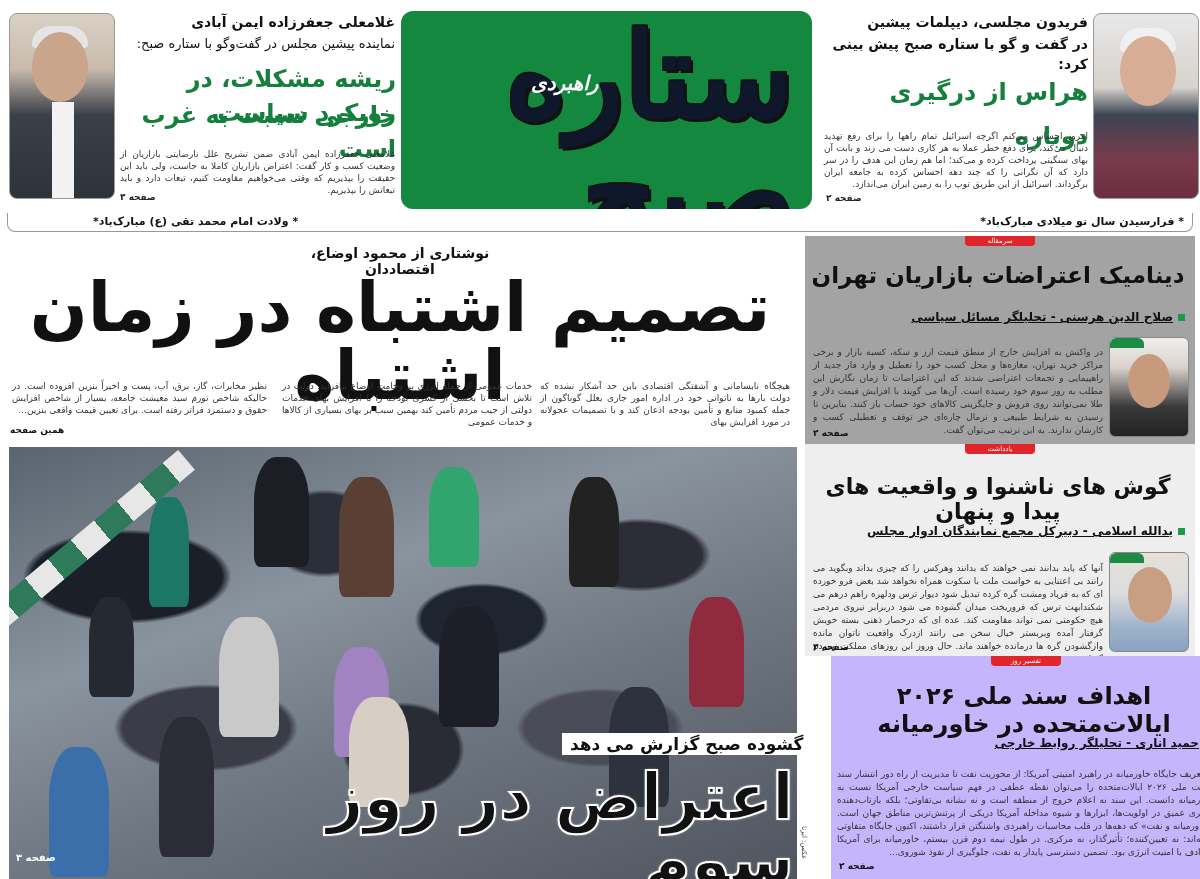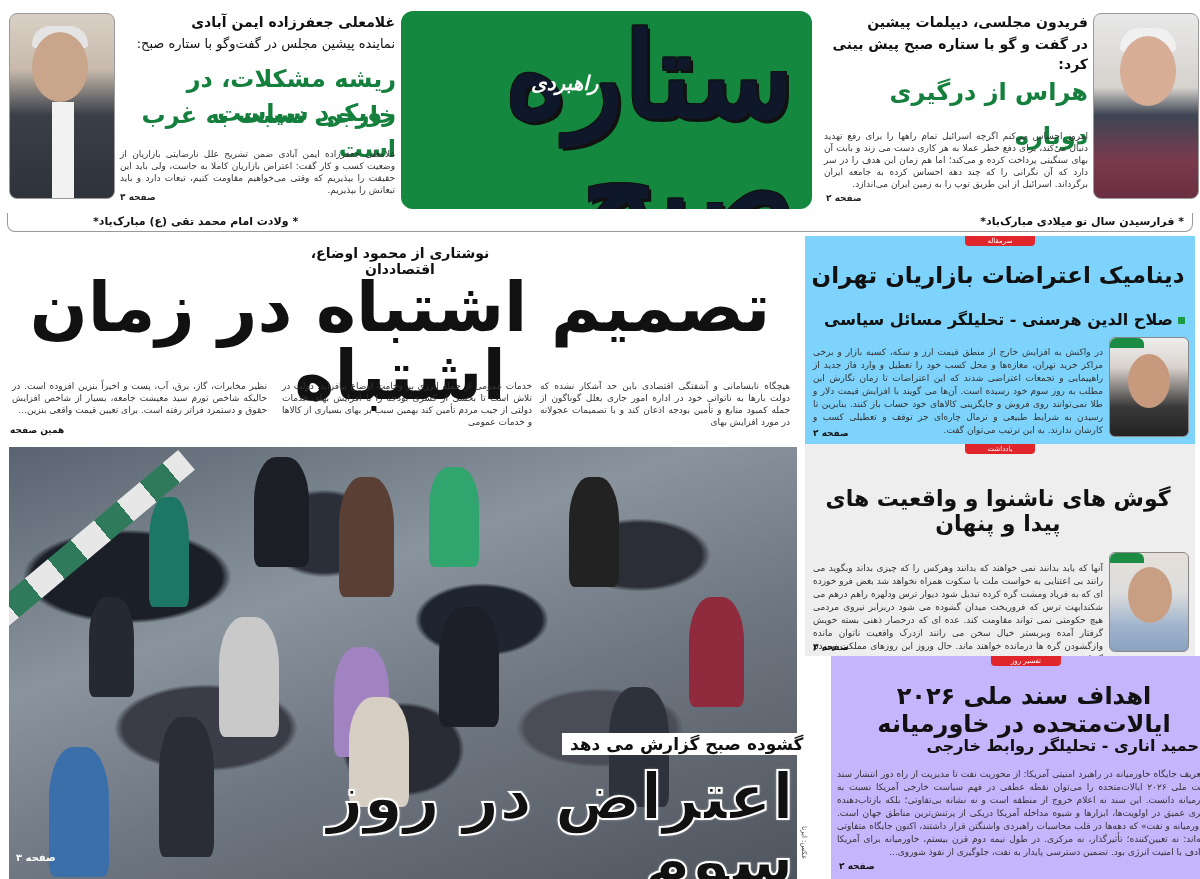--- a/index.html
+++ b/index.html
@@ -60,27 +60,27 @@
   .mainphoto .curb { position: absolute; left: -30px; top: 40px; width: 260px; height: 26px; background: repeating-linear-gradient(90deg, #e7e7e7 0 30px, #2f7a5a 30px 60px); transform: rotate(-40deg); transform-origin: left top; top: 170px; }
   .mainphoto .person { position: absolute; border-radius: 40% 40% 10% 10%; }
   .report-label { position: absolute; left: 562px; top: 733px; background: #fff; padding: 1px 8px; font-size: 17px; font-weight: bold; color: #111; }
   .photo-headline { position: absolute; left: 282px; top: 765px; width: 512px; text-align: right; font-size: 64px; font-weight: 900;
     color: #111; line-height: 1; -webkit-text-stroke: 2px #fff; text-shadow: 0 0 3px #fff; letter-spacing: -1px; }
   .photo-pageref { position: absolute; left: 16px; top: 852px; font-size: 10px; font-weight: bold; color: #fff; }
   .credit { position: absolute; left: 800px; top: 826px; font-size: 7px; color: #444; writing-mode: vertical-rl; }
 
   
   .rcol-section { position: absolute; left: 805px; width: 390px; }
-  .sec1 { top: 236px; height: 208px; background: #7dd3fc; }
+  .sec1 { top: 236px; height: 208px; background: #a3a3a3; }
   .sec2 { top: 444px; height: 212px; background: #eeeeee; }
   .sec3 { top: 656px; height: 223px; background: #c4b5fd; margin-left: 26px; }
   .ribbon { position: absolute; left: 160px; top: 0; width: 70px; height: 10px; background: #e0262b; color: #fff;
     font-size: 7px; text-align: center; line-height: 10px; border-radius: 0 0 4px 4px; }
   .r-title { position: absolute; right: 8px; left: 4px; text-align: center; font-weight: 900; color: #111; letter-spacing: -1px; }
-  .r-author { position: absolute; right: 10px; font-size: 16px; font-weight: bold; white-space: nowrap; }
+  .r-author { position: absolute; right: 10px; font-size: 12px; font-weight: bold; white-space: nowrap; text-decoration: underline; }
   .r-author .sq { display: inline-block; width: 7px; height: 7px; background: #1c9b45; margin-left: 5px; vertical-align: middle; }
   .avatar { position: absolute; width: 80px; height: 100px; border-radius: 6px; border: 1px solid #888; overflow: hidden; }
   .avatar .tab { position: absolute; left: 0; top: 0; width: 34px; height: 10px; background: #1c8c45; border-radius: 6px 6px 0 0; }
   .r-text { position: absolute; font-size: 9px; line-height: 13px; color: #333; text-align: justify; text-align-last: right; }
   .r-page { position: absolute; font-size: 9px; font-weight: bold; }
 </style>
 </head>
 <body>
 
 <div class="photo photo-left">
@@ -151,21 +151,22 @@
   <div class="avatar" style="right:6px; top:101px; background:linear-gradient(180deg,#eee 0%,#d9d2cc 30%,#3a3a3a 70%,#222 100%);">
     <div class="tab"></div>
     <div class="face" style="left:18px; top:16px; width:42px; height:54px; background:#c89a7d;"></div>
   </div>
   <div class="r-text" style="right:92px; top:110px; width:290px;">در واکنش به افزایش خارج از منطق قیمت ارز و سکه، کسبه بازار و برخی مراکز خرید تهران، مغازه‌ها و محل کسب خود را تعطیل و وارد فاز جدید از راهپیمایی و تجمعات اعتراضی شدند که این اعتراضات تا زمان نگارش این مطلب به روز سوم خود رسیده است. آن‌ها می گویند با افزایش قیمت دلار و طلا نمی‌توانند روی فروش و جایگزینی کالاهای خود حساب باز کنند. بنابرین تا رسیدن به شرایط طبیعی و نرمال چاره‌ای جز توقف و تعطیلی کسب و کارشان ندارند. به این ترتیب می‌توان گفت.</div>
   <div class="r-page" style="left:8px; top:192px;">صفحه ۲</div>
 </div>
 
 <div class="rcol-section sec2">
   <div class="ribbon">یادداشت</div>
-  <div class="r-title" style="top:30px; font-size:22px;margin-top:12px;">گوش های ناشنوا و واقعیت های پیدا و پنهان</div>
+  <div class="r-title" style="top:30px; font-size:22px;">گوش های ناشنوا و واقعیت های پیدا و پنهان</div>
+  <div class="r-author" style="top:80px;"><span class="sq"></span><span>یدالله اسلامی - دبیرکل مجمع نمایندگان ادوار مجلس</span></div>
   <div class="avatar" style="right:6px; top:108px; background:linear-gradient(180deg,#e5e0d8 0%,#ddd 40%,#9fb3cc 75%,#8aa2c0 100%);">
     <div class="tab"></div>
     <div class="face" style="left:18px; top:14px; width:44px; height:56px; background:#c99f84;"></div>
   </div>
   <div class="r-text" style="right:92px; top:118px; width:290px;">آنها که باید بدانند نمی خواهند که بدانند وهرکس را که چیزی بداند وبگوید می رانند بی اعتنایی به خواست ملت با سکوت همراه نخواهد شد بغض فرو خورده ای که به فریاد ومشت گره کرده تبدیل شود دیوار ترس ودلهره راهم درهم می شکندابهت ترس که فروریخت میدان گشوده می شود دربرابر نیروی مردمی هیچ حکومتی نمی تواند مقاومت کند. عده ای که درحصار ذهنی بسته خویش گرفتار آمده وبربستر خیال سخن می رانند ازدرک واقعیت ناتوان مانده وازگشودن گره ها درمانده خواهند ماند. حال وروز این روزهای مملکت ومردم گویای...</div>
   <div class="r-page" style="left:8px; top:198px;">صفحه ۳</div>
 </div>
 
 <div class="rcol-section sec3">
   <div class="ribbon">تفسیر روز</div>

